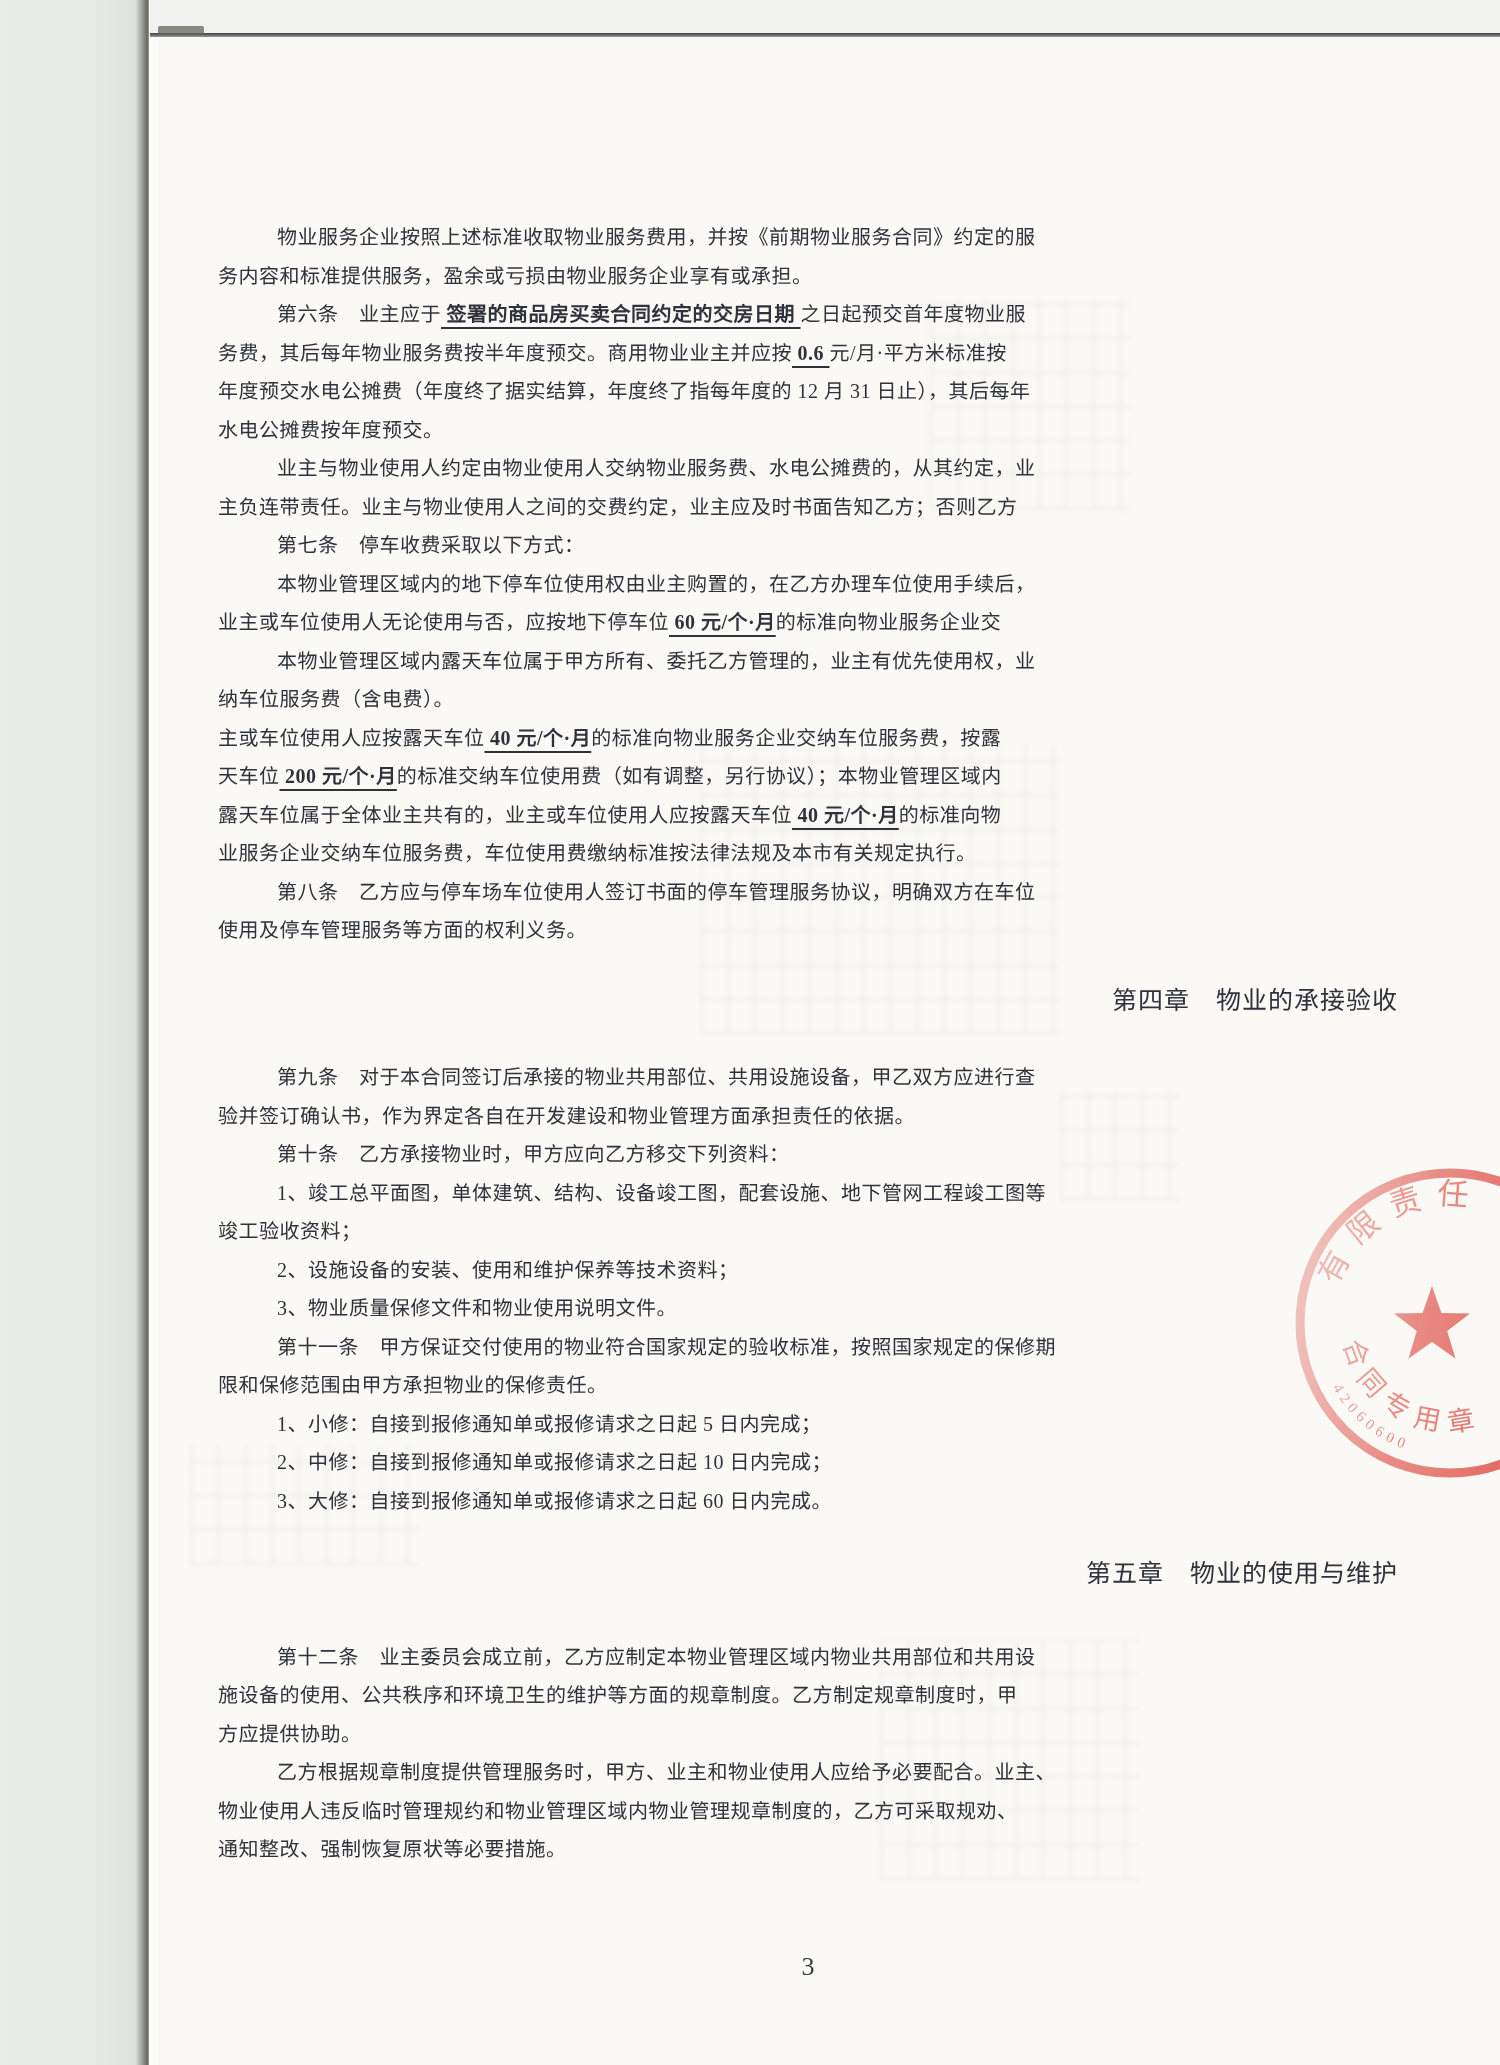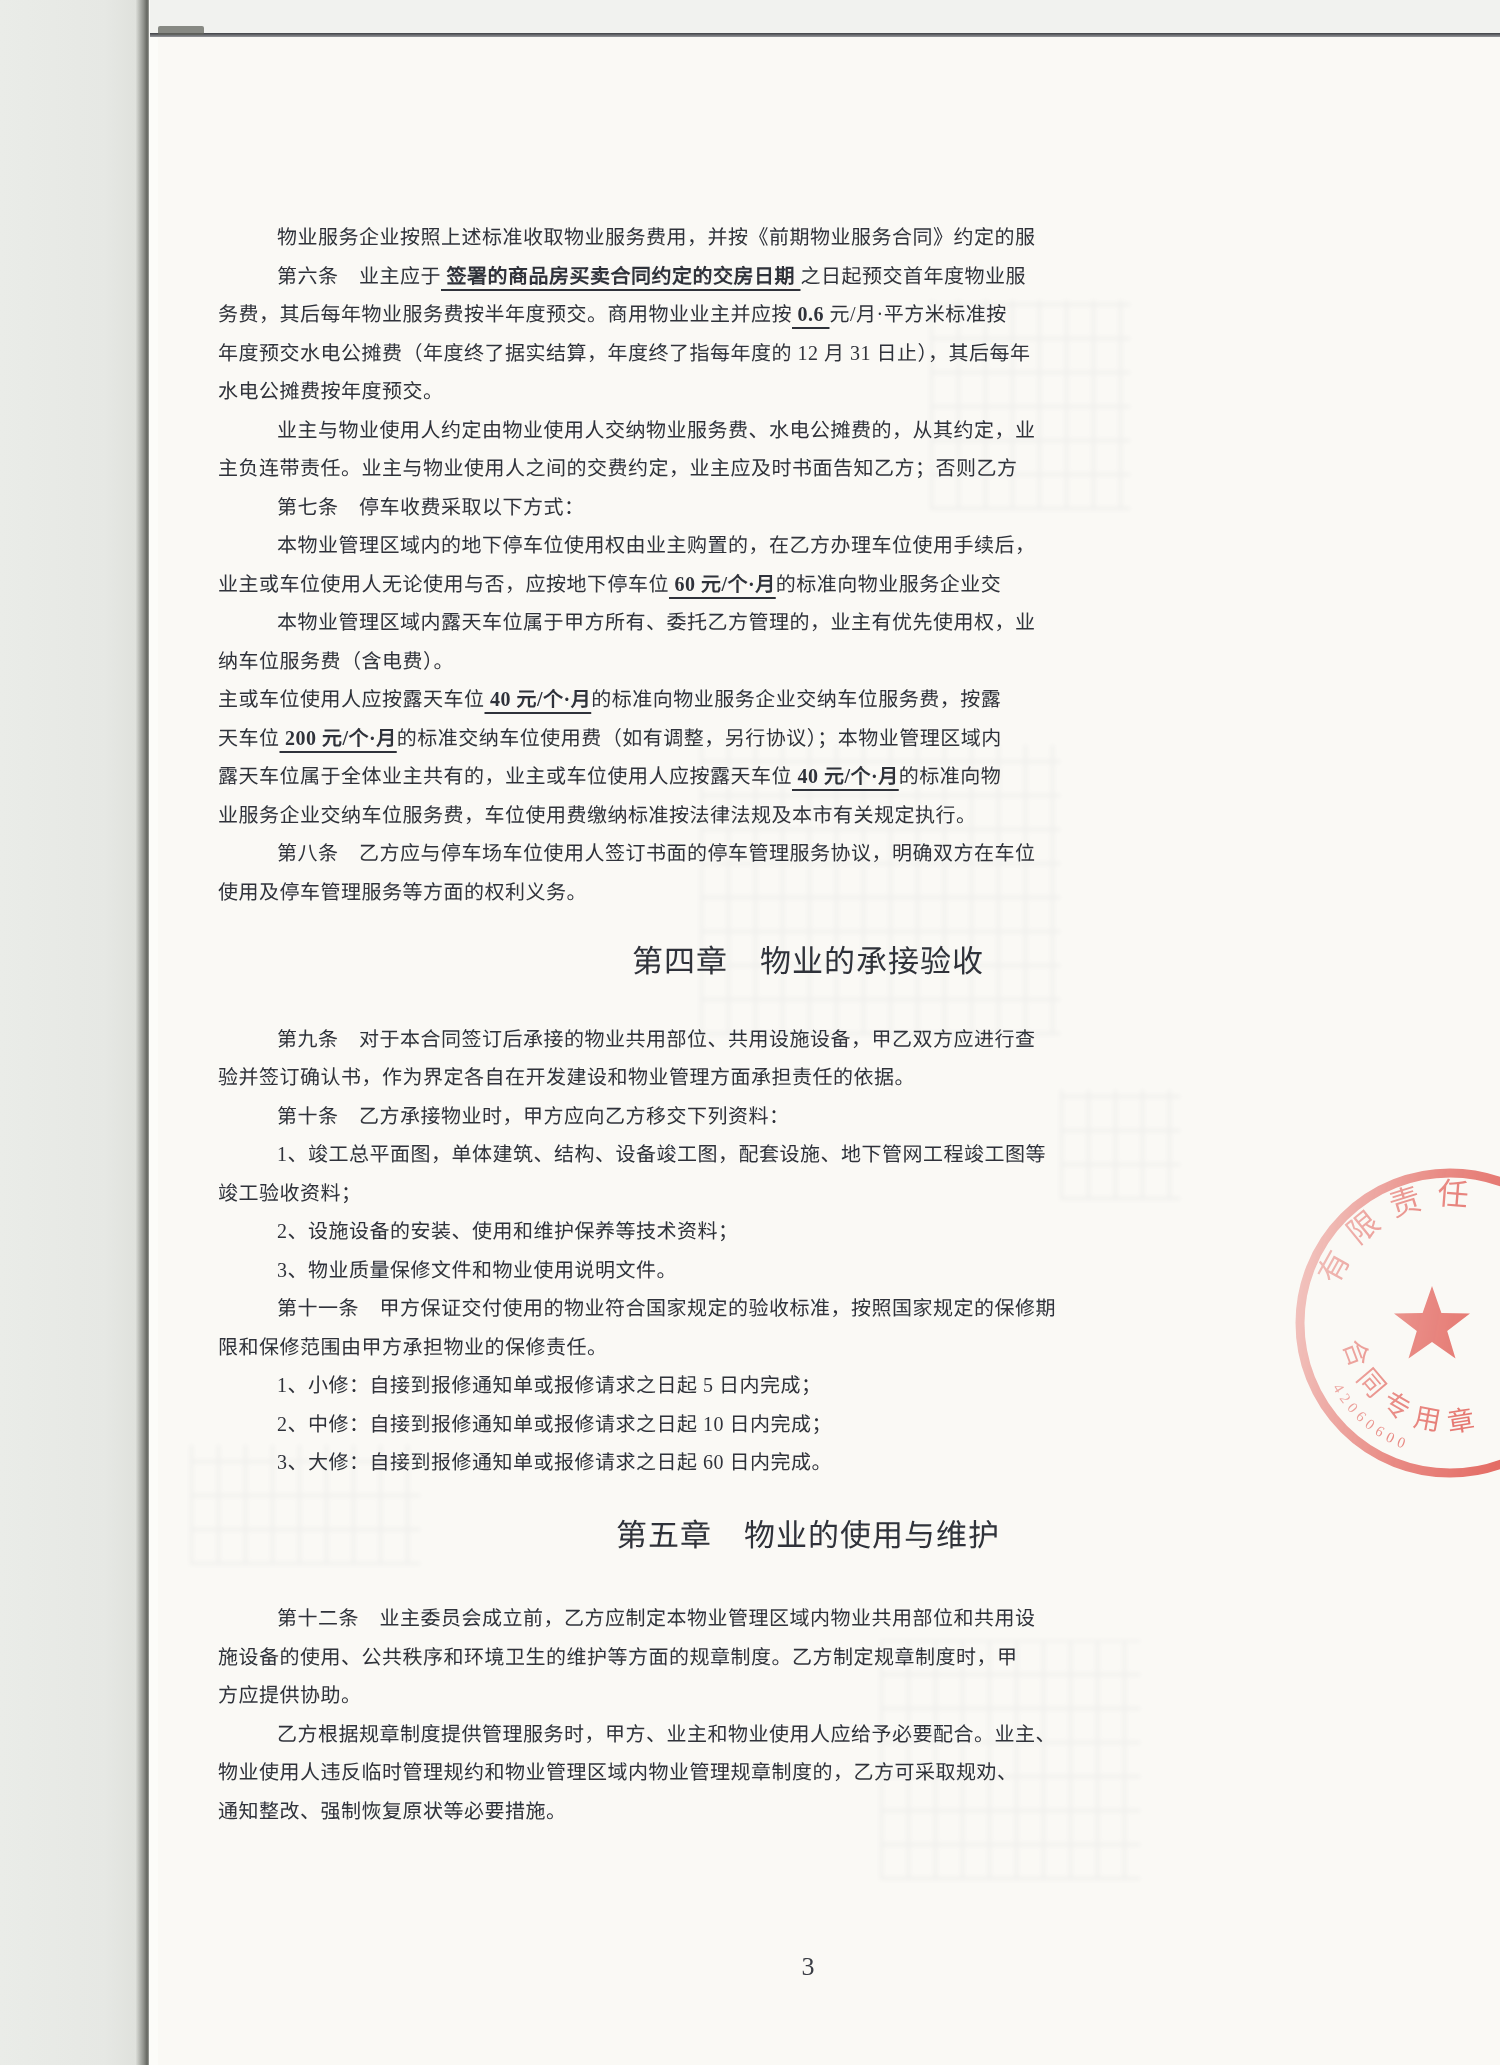--- a/index.html
+++ b/index.html
@@ -21,21 +21,21 @@
   .scan-smudge{position:absolute;left:158px;top:26px;width:46px;height:9px;background:#63655f;opacity:.75;border-radius:2px;}
   
   .ghost{position:absolute;filter:blur(2px);opacity:.06;pointer-events:none;
     background-image:
       repeating-linear-gradient(0deg,#5f6a78 0 3px,transparent 3px 34px),
       repeating-linear-gradient(90deg,#5f6a78 0 3px,transparent 3px 27px);}
   
   .body-text{position:absolute;left:218px;top:218px;width:1180px;}
   .ln{height:38.5px;line-height:38.5px;font-size:20px;white-space:nowrap;letter-spacing:.5px;}
   .ln.ind{padding-left:59px;}
-  .heading{height:38.5px;line-height:38.5px;font-size:31px;text-align:center;letter-spacing:1px;}
+  .heading{height:38.5px;line-height:38.5px;font-size:25px;text-align:right;letter-spacing:1px;}
   .u{text-decoration:underline;text-underline-offset:6px;text-decoration-thickness:1.5px;font-weight:bold;}
   .page-num{position:absolute;left:218px;top:1952px;width:1180px;text-align:center;
     font-size:26px;color:#3a3d45;}
   
   .stamp{position:absolute;left:1280px;top:1158px;width:340px;height:340px;opacity:.88;
     -webkit-mask-image:linear-gradient(100deg,rgba(0,0,0,.25) 0%,rgba(0,0,0,.75) 40%,#000 72%);
     mask-image:linear-gradient(100deg,rgba(0,0,0,.25) 0%,rgba(0,0,0,.75) 40%,#000 72%);}
   .stamp-stroke{stroke:#e0544c;fill:none;}
   .stamp-fill{fill:#e0544c;}
   .stamp-text{fill:#e0544c;font-family:"Liberation Serif","DejaVu Serif",serif;}
@@ -51,20 +51,21 @@
 <div class="scan-smudge"></div>
 
 <div class="ghost" style="left:930px;top:300px;width:200px;height:210px;"></div>
 <div class="ghost" style="left:700px;top:745px;width:360px;height:290px;"></div>
 <div class="ghost" style="left:1060px;top:1090px;width:120px;height:110px;"></div>
 <div class="ghost" style="left:190px;top:1445px;width:230px;height:120px;"></div>
 <div class="ghost" style="left:880px;top:1640px;width:260px;height:240px;"></div>
 
 <div class="body-text">
     <div class="ln ind"><span>物业服务企业按照上述标准收取物业服务费用，并按《前期物业服务合同》约定的服</span></div>
+    <div class="ln"><span>务内容和标准提供服务，盈余或亏损由物业服务企业享有或承担。</span></div>
     <div class="ln ind"><span>第六条　业主应于</span><span class="u"> 签署的商品房买卖合同约定的交房日期 </span><span>之日起预交首年度物业服</span></div>
     <div class="ln"><span>务费，其后每年物业服务费按半年度预交。商用物业业主并应按</span><span class="u"> 0.6 </span><span>元/月·平方米标准按</span></div>
     <div class="ln"><span>年度预交水电公摊费（年度终了据实结算，年度终了指每年度的 12 月 31 日止），其后每年</span></div>
     <div class="ln"><span>水电公摊费按年度预交。</span></div>
     <div class="ln ind"><span>业主与物业使用人约定由物业使用人交纳物业服务费、水电公摊费的，从其约定，业</span></div>
     <div class="ln"><span>主负连带责任。业主与物业使用人之间的交费约定，业主应及时书面告知乙方；否则乙方</span></div>
     <div class="ln ind"><span>第七条　停车收费采取以下方式：</span></div>
     <div class="ln ind"><span>本物业管理区域内的地下停车位使用权由业主购置的，在乙方办理车位使用手续后，</span></div>
     <div class="ln"><span>业主或车位使用人无论使用与否，应按地下停车位</span><span class="u"> 60 元/个·月</span><span>的标准向物业服务企业交</span></div>
     <div class="ln ind"><span>本物业管理区域内露天车位属于甲方所有、委托乙方管理的，业主有优先使用权，业</span></div>

